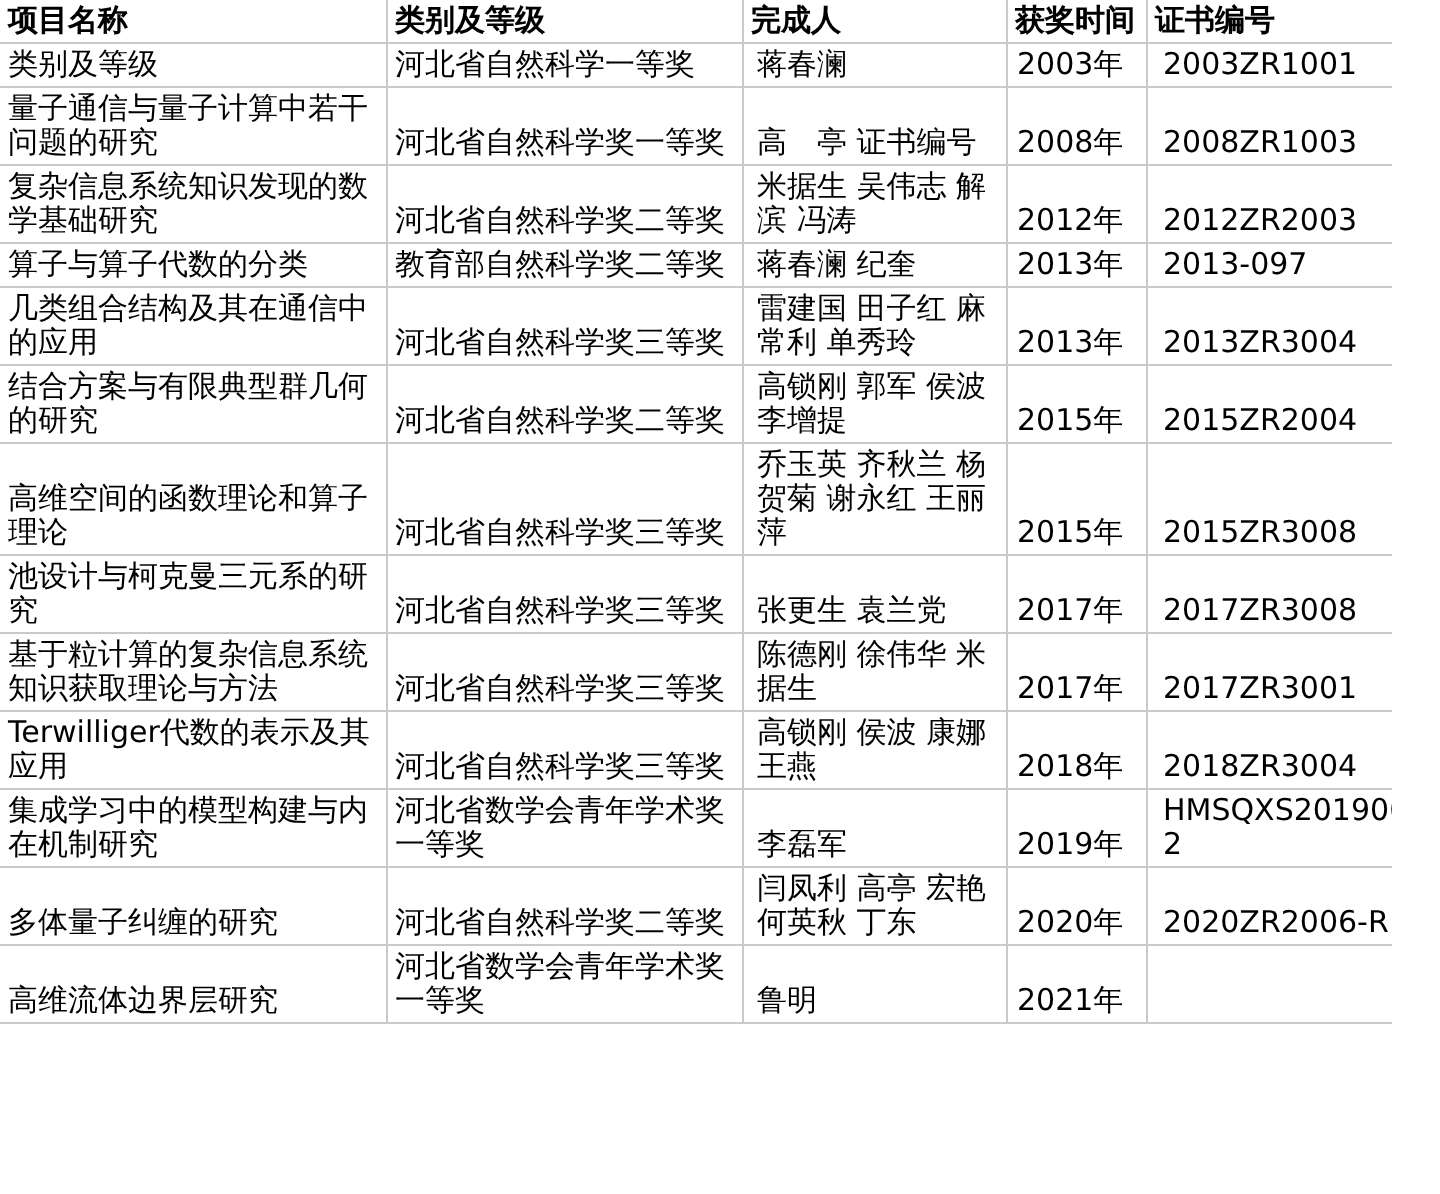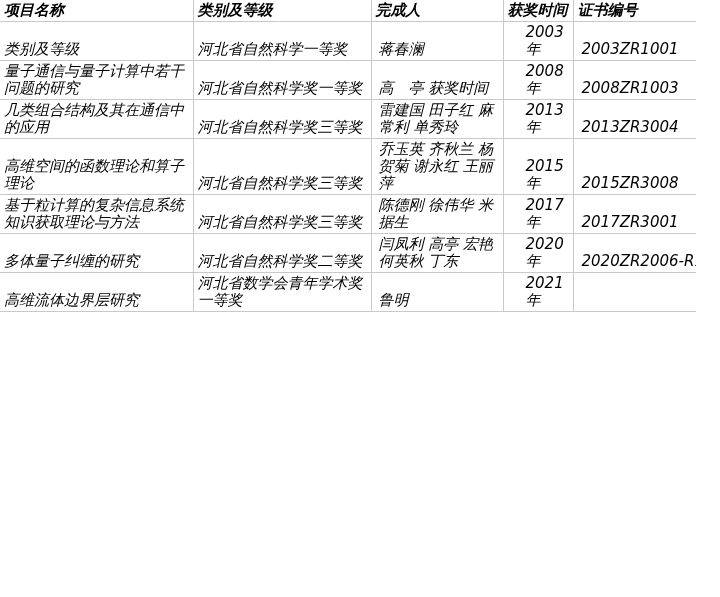--- a/index.html
+++ b/index.html
@@ -4,21 +4,20 @@
 <style>
   :root{
     --grid:#c9c9c9;
     --text:#000000;
     --bg:#ffffff;
   }
   html,body{margin:0;padding:0;background:var(--bg);}
   .screen{
     width:696px;height:597px;overflow:hidden;background:var(--bg);
     font-family:"DejaVu Sans","Liberation Sans",sans-serif;
-    font-style:italic;
   }
   table.awards{
     border-collapse:collapse;table-layout:fixed;width:720px;
     color:var(--text);font-size:15px;
   }
   col.c-name{width:193px;}
   col.c-category{width:178px;}
   col.c-people{width:132px;}
   col.c-year{width:70px;}
   col.c-cert{width:147px;}
@@ -33,21 +32,21 @@
   }
   thead th{
     font-weight:bold;
     vertical-align:top;
     white-space:nowrap;
     border-top:none;
   }
   th:first-child,td:first-child{border-left:none;}
   th:last-child,td:last-child{border-right:none;}
   td:nth-child(3){padding-left:7px;}
-  td:nth-child(4){padding-left:22px;}
+  td:nth-child(4){padding-left:5px;}
   td:nth-child(5){padding-left:8px;}
 </style>
 </head>
 <body>
 
 <div class="screen">
   <table class="awards">
     <colgroup>
       <col class="c-name">
       <col class="c-category">
@@ -69,57 +68,99 @@
     <td>类别及等级</td>
     <td>河北省自然科学一等奖</td>
     <td>蒋春澜</td>
     <td>2003年</td>
     <td>2003ZR1001</td>
   </tr>
 
   <tr>
     <td>量子通信与量子计算中若干问题的研究</td>
     <td>河北省自然科学奖一等奖</td>
-    <td>高　亭 获奖时间</td>
+    <td>高　亭 证书编号</td>
     <td>2008年</td>
     <td>2008ZR1003</td>
   </tr>
 
 
+  <tr>
+    <td>复杂信息系统知识发现的数学基础研究</td>
+    <td>河北省自然科学奖二等奖</td>
+    <td>米据生 吴伟志 解滨 冯涛</td>
+    <td>2012年</td>
+    <td>2012ZR2003</td>
+  </tr>
 
+  <tr>
+    <td>算子与算子代数的分类</td>
+    <td>教育部自然科学奖二等奖</td>
+    <td>蒋春澜 纪奎</td>
+    <td>2013年</td>
+    <td>2013-097</td>
+  </tr>
 
   <tr>
     <td>几类组合结构及其在通信中的应用</td>
     <td>河北省自然科学奖三等奖</td>
     <td>雷建国 田子红 麻常利 单秀玲</td>
     <td>2013年</td>
     <td>2013ZR3004</td>
   </tr>
 
+  <tr>
+    <td>结合方案与有限典型群几何的研究</td>
+    <td>河北省自然科学奖二等奖</td>
+    <td>高锁刚 郭军 侯波 李增提</td>
+    <td>2015年</td>
+    <td>2015ZR2004</td>
+  </tr>
 
   <tr>
     <td>高维空间的函数理论和算子理论</td>
     <td>河北省自然科学奖三等奖</td>
     <td>乔玉英 齐秋兰 杨贺菊 谢永红 王丽萍</td>
     <td>2015年</td>
     <td>2015ZR3008</td>
   </tr>
 
 
+  <tr>
+    <td>池设计与柯克曼三元系的研究</td>
+    <td>河北省自然科学奖三等奖</td>
+    <td>张更生 袁兰党</td>
+    <td>2017年</td>
+    <td>2017ZR3008</td>
+  </tr>
 
   <tr>
     <td>基于粒计算的复杂信息系统知识获取理论与方法</td>
     <td>河北省自然科学奖三等奖</td>
     <td>陈德刚 徐伟华 米据生</td>
     <td>2017年</td>
     <td>2017ZR3001</td>
   </tr>
 
+  <tr>
+    <td>Terwilliger代数的表示及其应用</td>
+    <td>河北省自然科学奖三等奖</td>
+    <td>高锁刚 侯波 康娜 王燕</td>
+    <td>2018年</td>
+    <td>2018ZR3004</td>
+  </tr>
 
 
+  <tr>
+    <td>集成学习中的模型构建与内在机制研究</td>
+    <td>河北省数学会青年学术奖一等奖</td>
+    <td>李磊军</td>
+    <td>2019年</td>
+    <td>HMSQXS20190002</td>
+  </tr>
 
   <tr>
     <td>多体量子纠缠的研究</td>
     <td>河北省自然科学奖二等奖</td>
     <td>闫凤利 高亭 宏艳 何英秋 丁东</td>
     <td>2020年</td>
     <td>2020ZR2006-R1</td>
   </tr>
 
   <tr>

